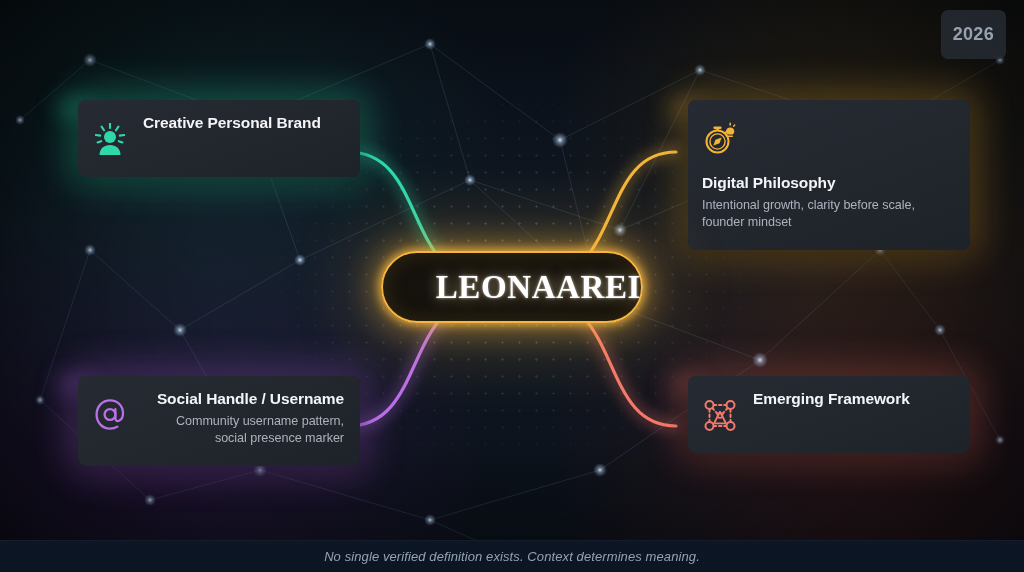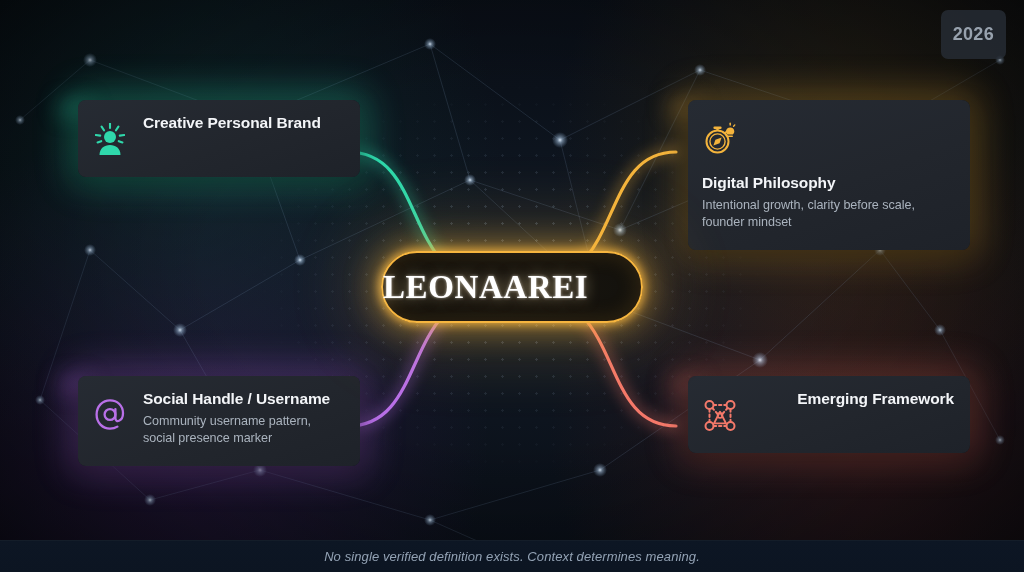--- a/index.html
+++ b/index.html
@@ -85,37 +85,37 @@
 
   #c-tr { left:676px; top:100px; }
   #c-tr .card { left:12px; top:0; }
   #c-tr .accent { background:linear-gradient(180deg,#f4b43c,#e09a22); box-shadow:0 0 22px 5px rgba(244,180,60,.50); }
 
   #c-bl { left:66px; top:376px; }
   #c-bl .card { left:12px; top:0; }
   #c-bl .accent { background:linear-gradient(180deg,#b970e8,#9b55d4); box-shadow:0 0 22px 5px rgba(176,106,230,.52); }
 
   #c-br { left:676px; top:376px; }
-  #c-br .card { left:12px; top:0;justify-content:space-between; }
+  #c-br .card { left:12px; top:0; }
   #c-br .accent { background:linear-gradient(180deg,#f4796a,#e55f51); box-shadow:0 0 22px 5px rgba(244,121,106,.50); }
 
   .glow-tl { box-shadow:0 0 34px 10px rgba(45,214,172,.30), 0 6px 20px rgba(0,0,0,.6); }
   .glow-tr { box-shadow:0 0 34px 10px rgba(244,180,60,.26), 0 6px 20px rgba(0,0,0,.6);flex-direction:column; }
-  .glow-bl { box-shadow:0 0 34px 10px rgba(176,106,230,.28), 0 6px 20px rgba(0,0,0,.6); }
+  .glow-bl { box-shadow:0 0 34px 10px rgba(176,106,230,.28), 0 6px 20px rgba(0,0,0,.6);text-align:right; }
   .glow-br { box-shadow:0 0 34px 10px rgba(244,121,106,.26), 0 6px 20px rgba(0,0,0,.6); }
 
   
   .center {
     position:absolute;
     left:381px; top:251px;
     width:262px; height:72px;
     border-radius:36px;
     border:2px solid #f6b53f;
     background:radial-gradient(ellipse at 50% 50%, #1a1610 0%, #14120d 60%, #100e0a 100%);
-    display:flex; align-items:center; justify-content:flex-start;
+    display:flex; align-items:center; justify-content:flex-end;
     box-shadow:
       0 0 10px 2px rgba(246,181,63,.85),
       0 0 30px 8px rgba(246,181,63,.42),
       0 0 70px 26px rgba(246,181,63,.20),
       inset 0 0 22px rgba(246,181,63,.16);
     z-index:8;
   }
   .center-text {
     font-family:"Liberation Serif", serif;
     font-size:33px; font-weight:700; color:#ffffff;

